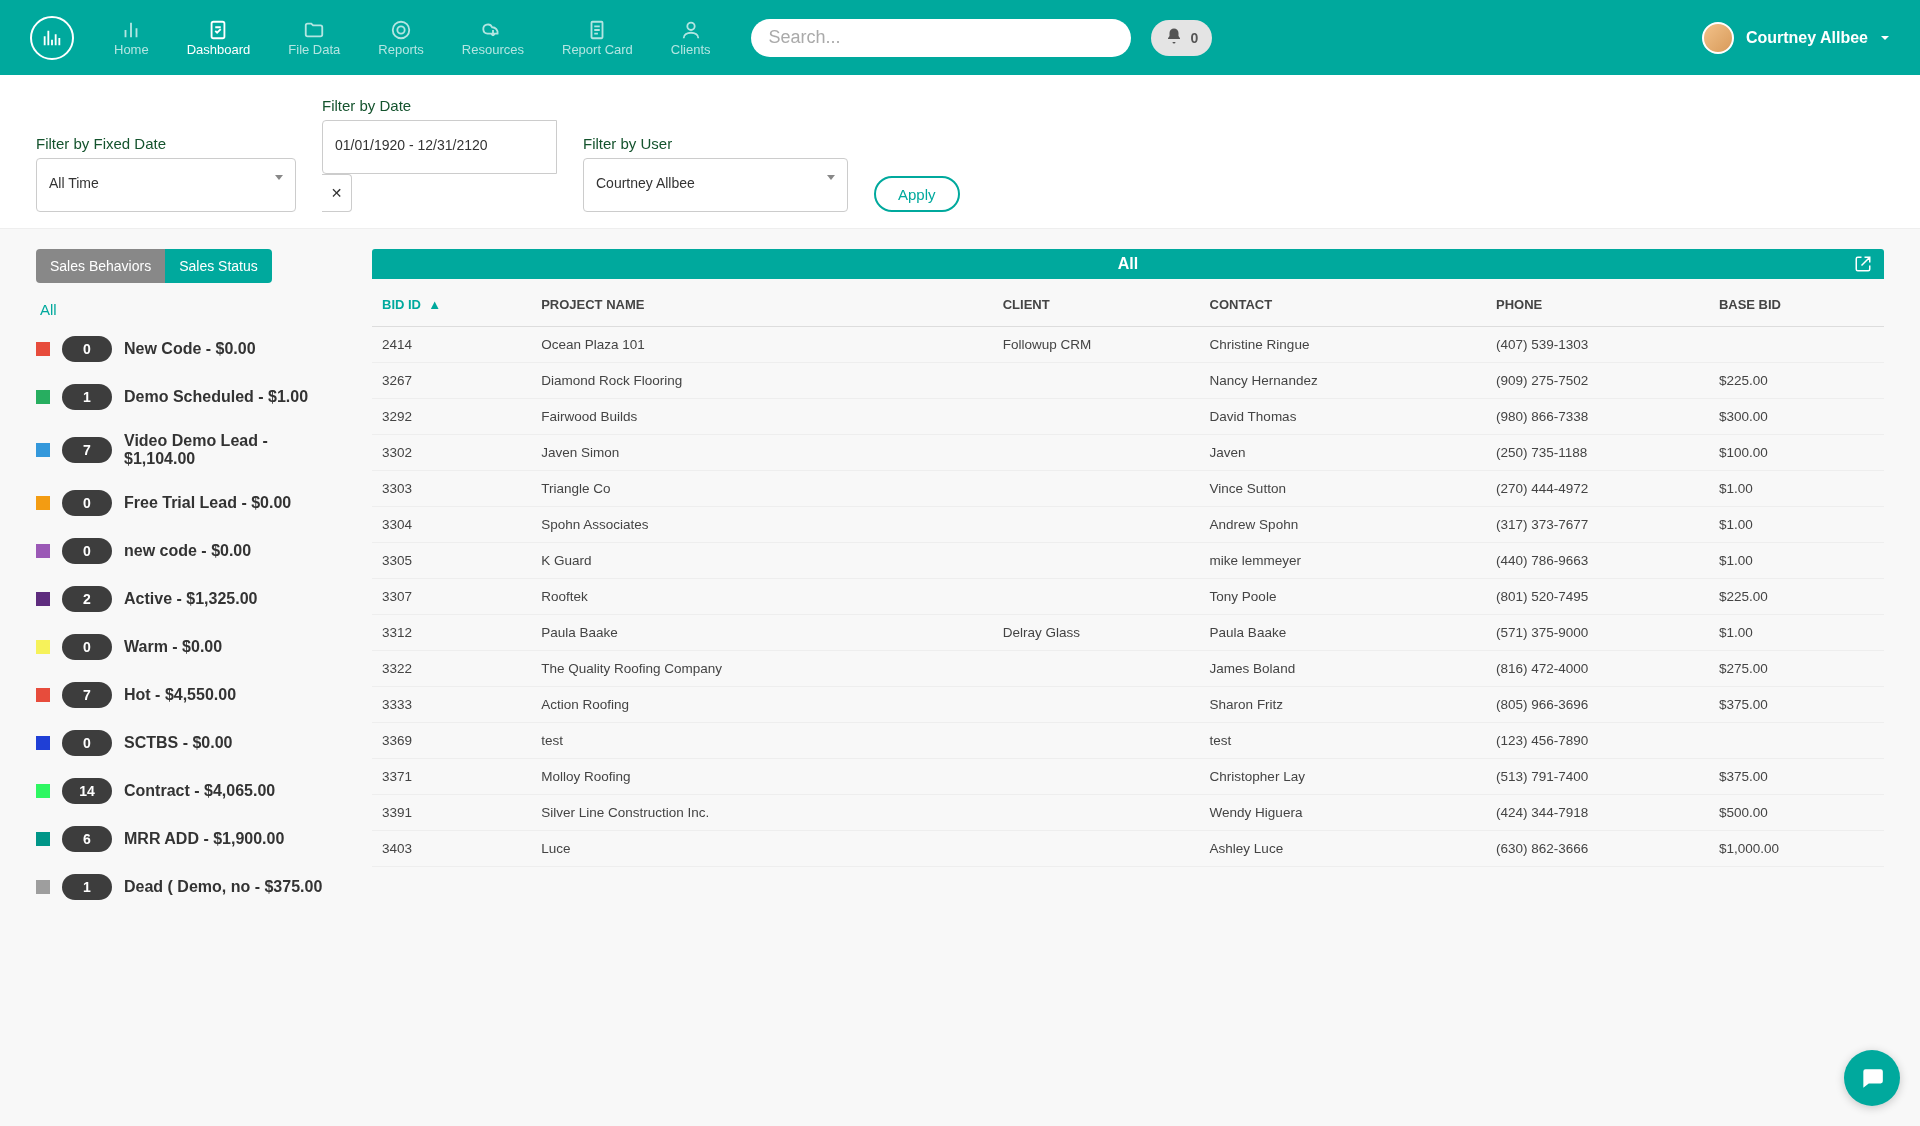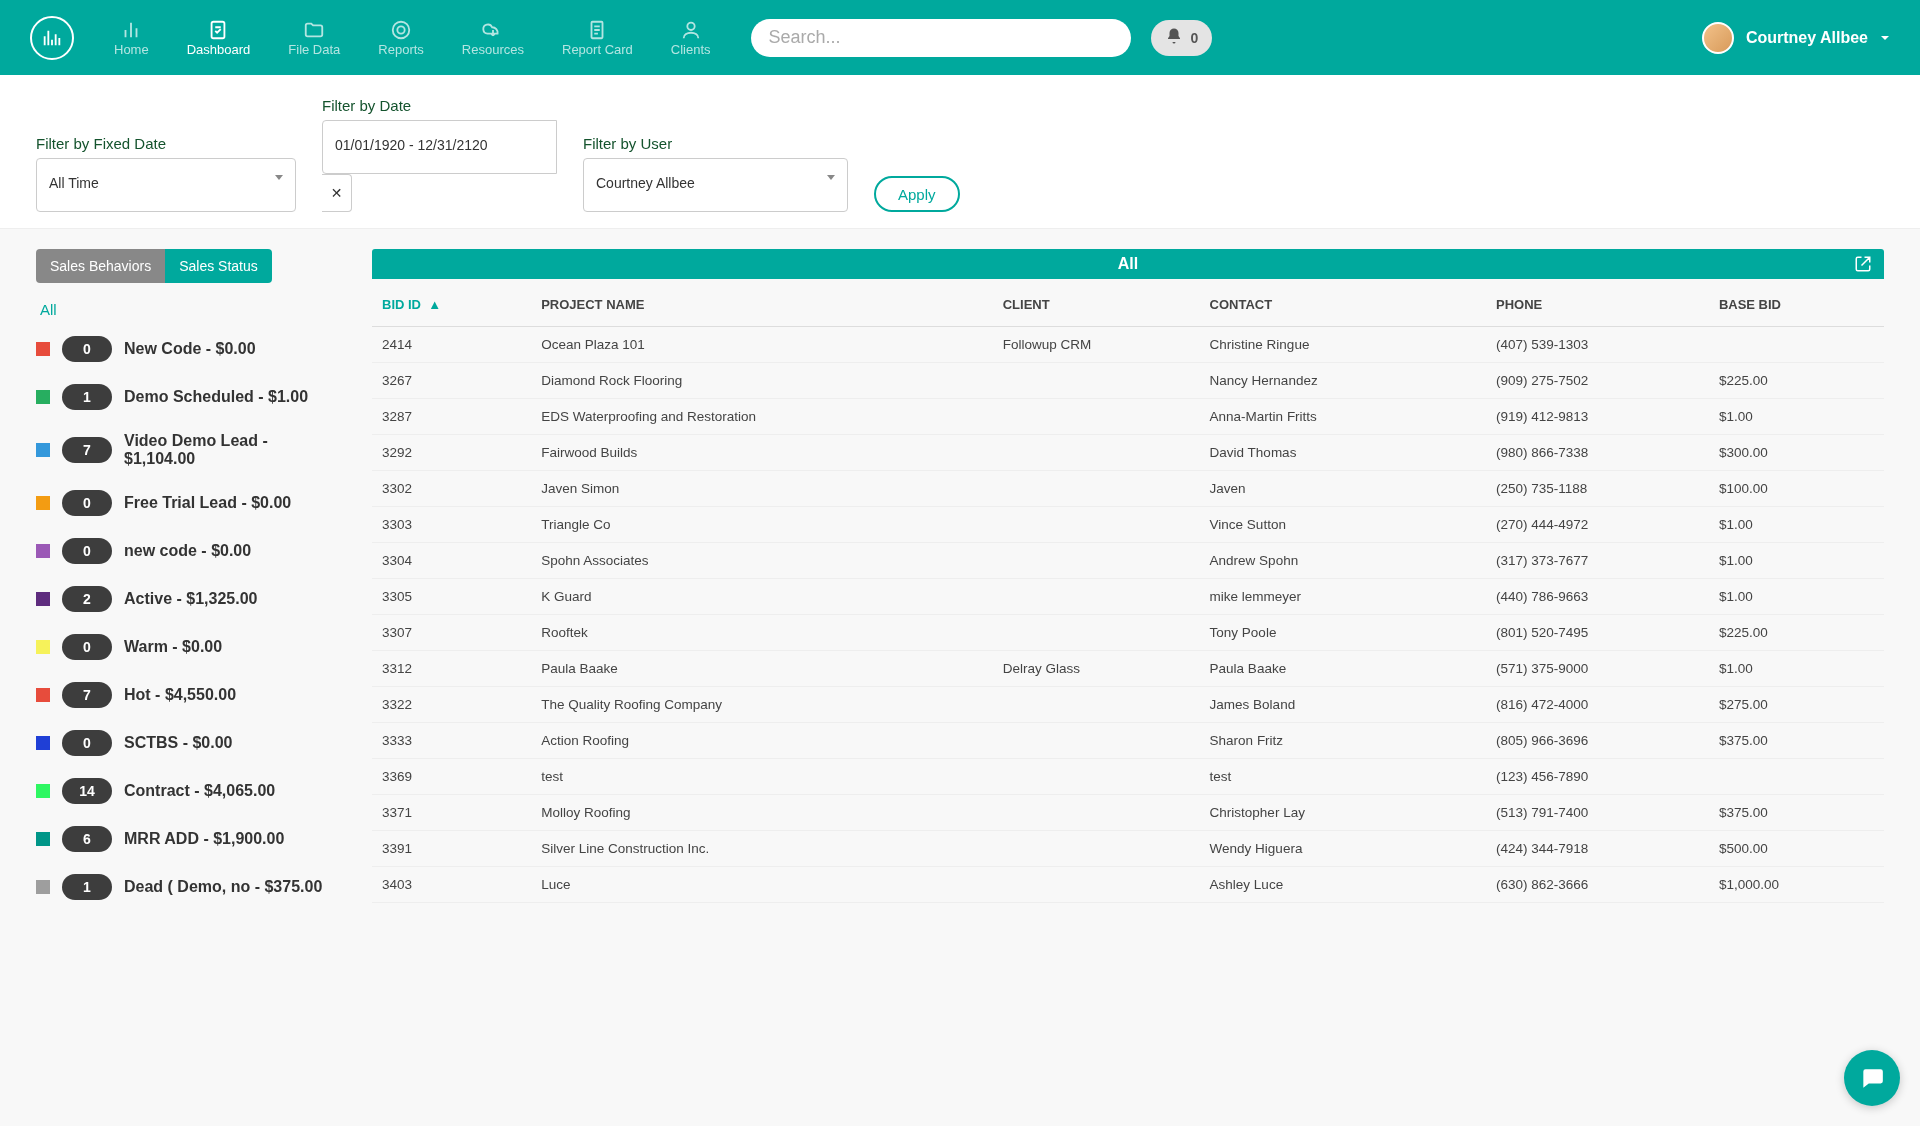--- a/index.html
+++ b/index.html
@@ -291,28 +291,20 @@
   </tr>
           <tr>
     <td>3267</td>
     <td>Diamond Rock Flooring</td>
     <td></td>
     <td>Nancy Hernandez</td>
     <td>(909) 275-7502</td>
     <td>$225.00</td>
   </tr>
           <tr>
-    <td>3287</td>
-    <td>EDS Waterproofing and Restoration</td>
-    <td></td>
-    <td>Anna-Martin Fritts</td>
-    <td>(919) 412-9813</td>
-    <td>$1.00</td>
-  </tr>
-          <tr>
     <td>3292</td>
     <td>Fairwood Builds</td>
     <td></td>
     <td>David Thomas</td>
     <td>(980) 866-7338</td>
     <td>$300.00</td>
   </tr>
           <tr>
     <td>3302</td>
     <td>Javen Simon</td>

